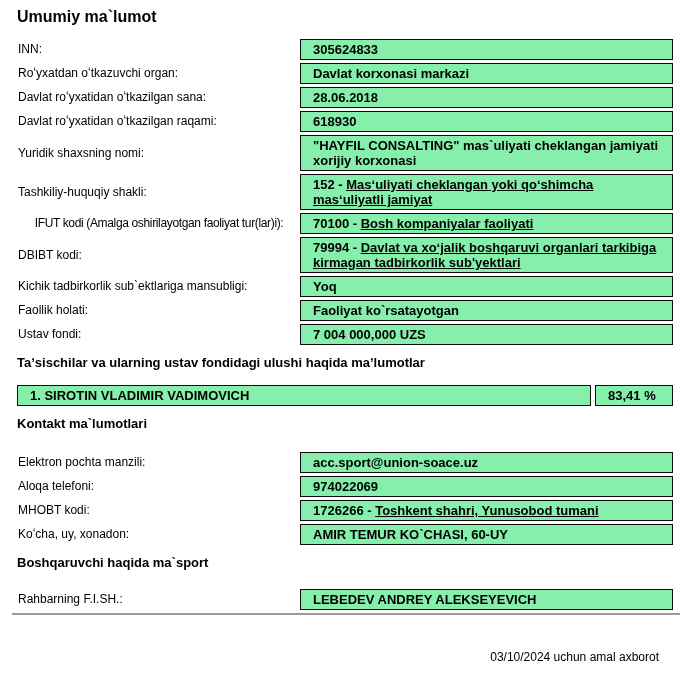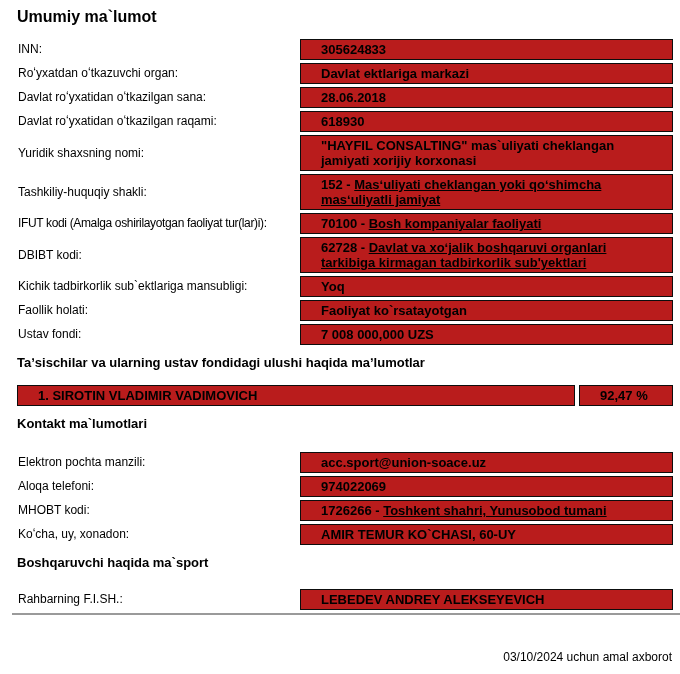--- a/index.html
+++ b/index.html
@@ -39,30 +39,31 @@
   .row-label {
     width: 283px;
     flex: 0 0 283px;
     font-size: 12px;
     line-height: 15px;
     padding-left: 1px;
     box-sizing: border-box;
   }
   .row-label.tight {
     letter-spacing: -0.35px;
+    text-align: center;
   }
   .val-box {
     flex: 1 1 auto;
     border: 1.5px solid #0d0d0d;
-    padding: 2px 20px;
+    padding: 2px 12px;
     font-size: 13px;
     font-weight: bold;
     line-height: 15px;
     min-height: 15px;
-    background: #b91c1c;
+    background: #86efac;
     box-sizing: content-box;
   }
   .val-link {
     text-decoration: underline;
     color: #000000;
     cursor: pointer;
   }
   .founder-row {
     display: flex;
     gap: 4px;
@@ -81,21 +82,21 @@
   .h-contact  { margin: 0 0 19px 0; }
   .h-manager  { margin: 4px 0 17px 0; }
   .divider {
     border: 0;
     border-top: 2px solid #9a9a9a;
     margin: 2px -7px 0 -5px;
     height: 0;
   }
   .footer {
     position: absolute;
-    right: 8px;
+    right: 21px;
     bottom: 2px;
     font-size: 12px;
     line-height: 15px;
   }
 </style>
 </head>
 <body>
 
 <div class="page">
 
@@ -106,21 +107,21 @@
     <div class="field-row">
       <span class="row-label">INN:</span>
       <div class="val-box">
         <span>305624833</span>
       </div>
     </div>
 
     <div class="field-row">
       <span class="row-label">Roʻyxatdan oʻtkazuvchi organ:</span>
       <div class="val-box">
-        <span>Davlat ektlariga markazi</span>
+        <span>Davlat korxonasi markazi</span>
       </div>
     </div>
 
     <div class="field-row">
       <span class="row-label">Davlat roʻyxatidan oʻtkazilgan sana:</span>
       <div class="val-box">
         <span>28.06.2018</span>
       </div>
     </div>
 
@@ -148,55 +149,55 @@
     <div class="field-row">
       <span class="row-label tight">IFUT kodi (Amalga oshirilayotgan faoliyat tur(lar)i):</span>
       <div class="val-box">
         <span>70100 - </span><span class="val-link">Bosh kompaniyalar faoliyati</span>
       </div>
     </div>
 
     <div class="field-row">
       <span class="row-label">DBIBT kodi:</span>
       <div class="val-box">
-        <span>62728 - </span><span class="val-link">Davlat va xoʻjalik boshqaruvi organlari tarkibiga kirmagan tadbirkorlik sub'yektlari</span>
+        <span>79994 - </span><span class="val-link">Davlat va xoʻjalik boshqaruvi organlari tarkibiga kirmagan tadbirkorlik sub'yektlari</span>
       </div>
     </div>
 
     <div class="field-row">
       <span class="row-label">Kichik tadbirkorlik sub`ektlariga mansubligi:</span>
       <div class="val-box">
         <span>Yoq</span>
       </div>
     </div>
 
     <div class="field-row">
       <span class="row-label">Faollik holati:</span>
       <div class="val-box">
         <span>Faoliyat ko`rsatayotgan</span>
       </div>
     </div>
 
     <div class="field-row">
       <span class="row-label">Ustav fondi:</span>
       <div class="val-box">
-        <span>7 008 000,000 UZS</span>
+        <span>7 004 000,000 UZS</span>
       </div>
     </div>
 
   </div>
 
   <div class="sec-title sub h-founders">Taʼsischilar va ularning ustav fondidagi ulushi haqida maʼlumotlar</div>
 
   <div class="founder-row">
     <div class="val-box founder-name">
       <span>1. SIROTIN VLADIMIR VADIMOVICH</span>
     </div>
     <div class="val-box founder-share">
-      <span>92,47 %</span>
+      <span>83,41 %</span>
     </div>
   </div>
 
   <div class="sec-title sub h-contact">Kontakt ma`lumotlari</div>
 
   <div class="rows gap-after-rows">
 
     <div class="field-row">
       <span class="row-label">Elektron pochta manzili:</span>
       <div class="val-box">

